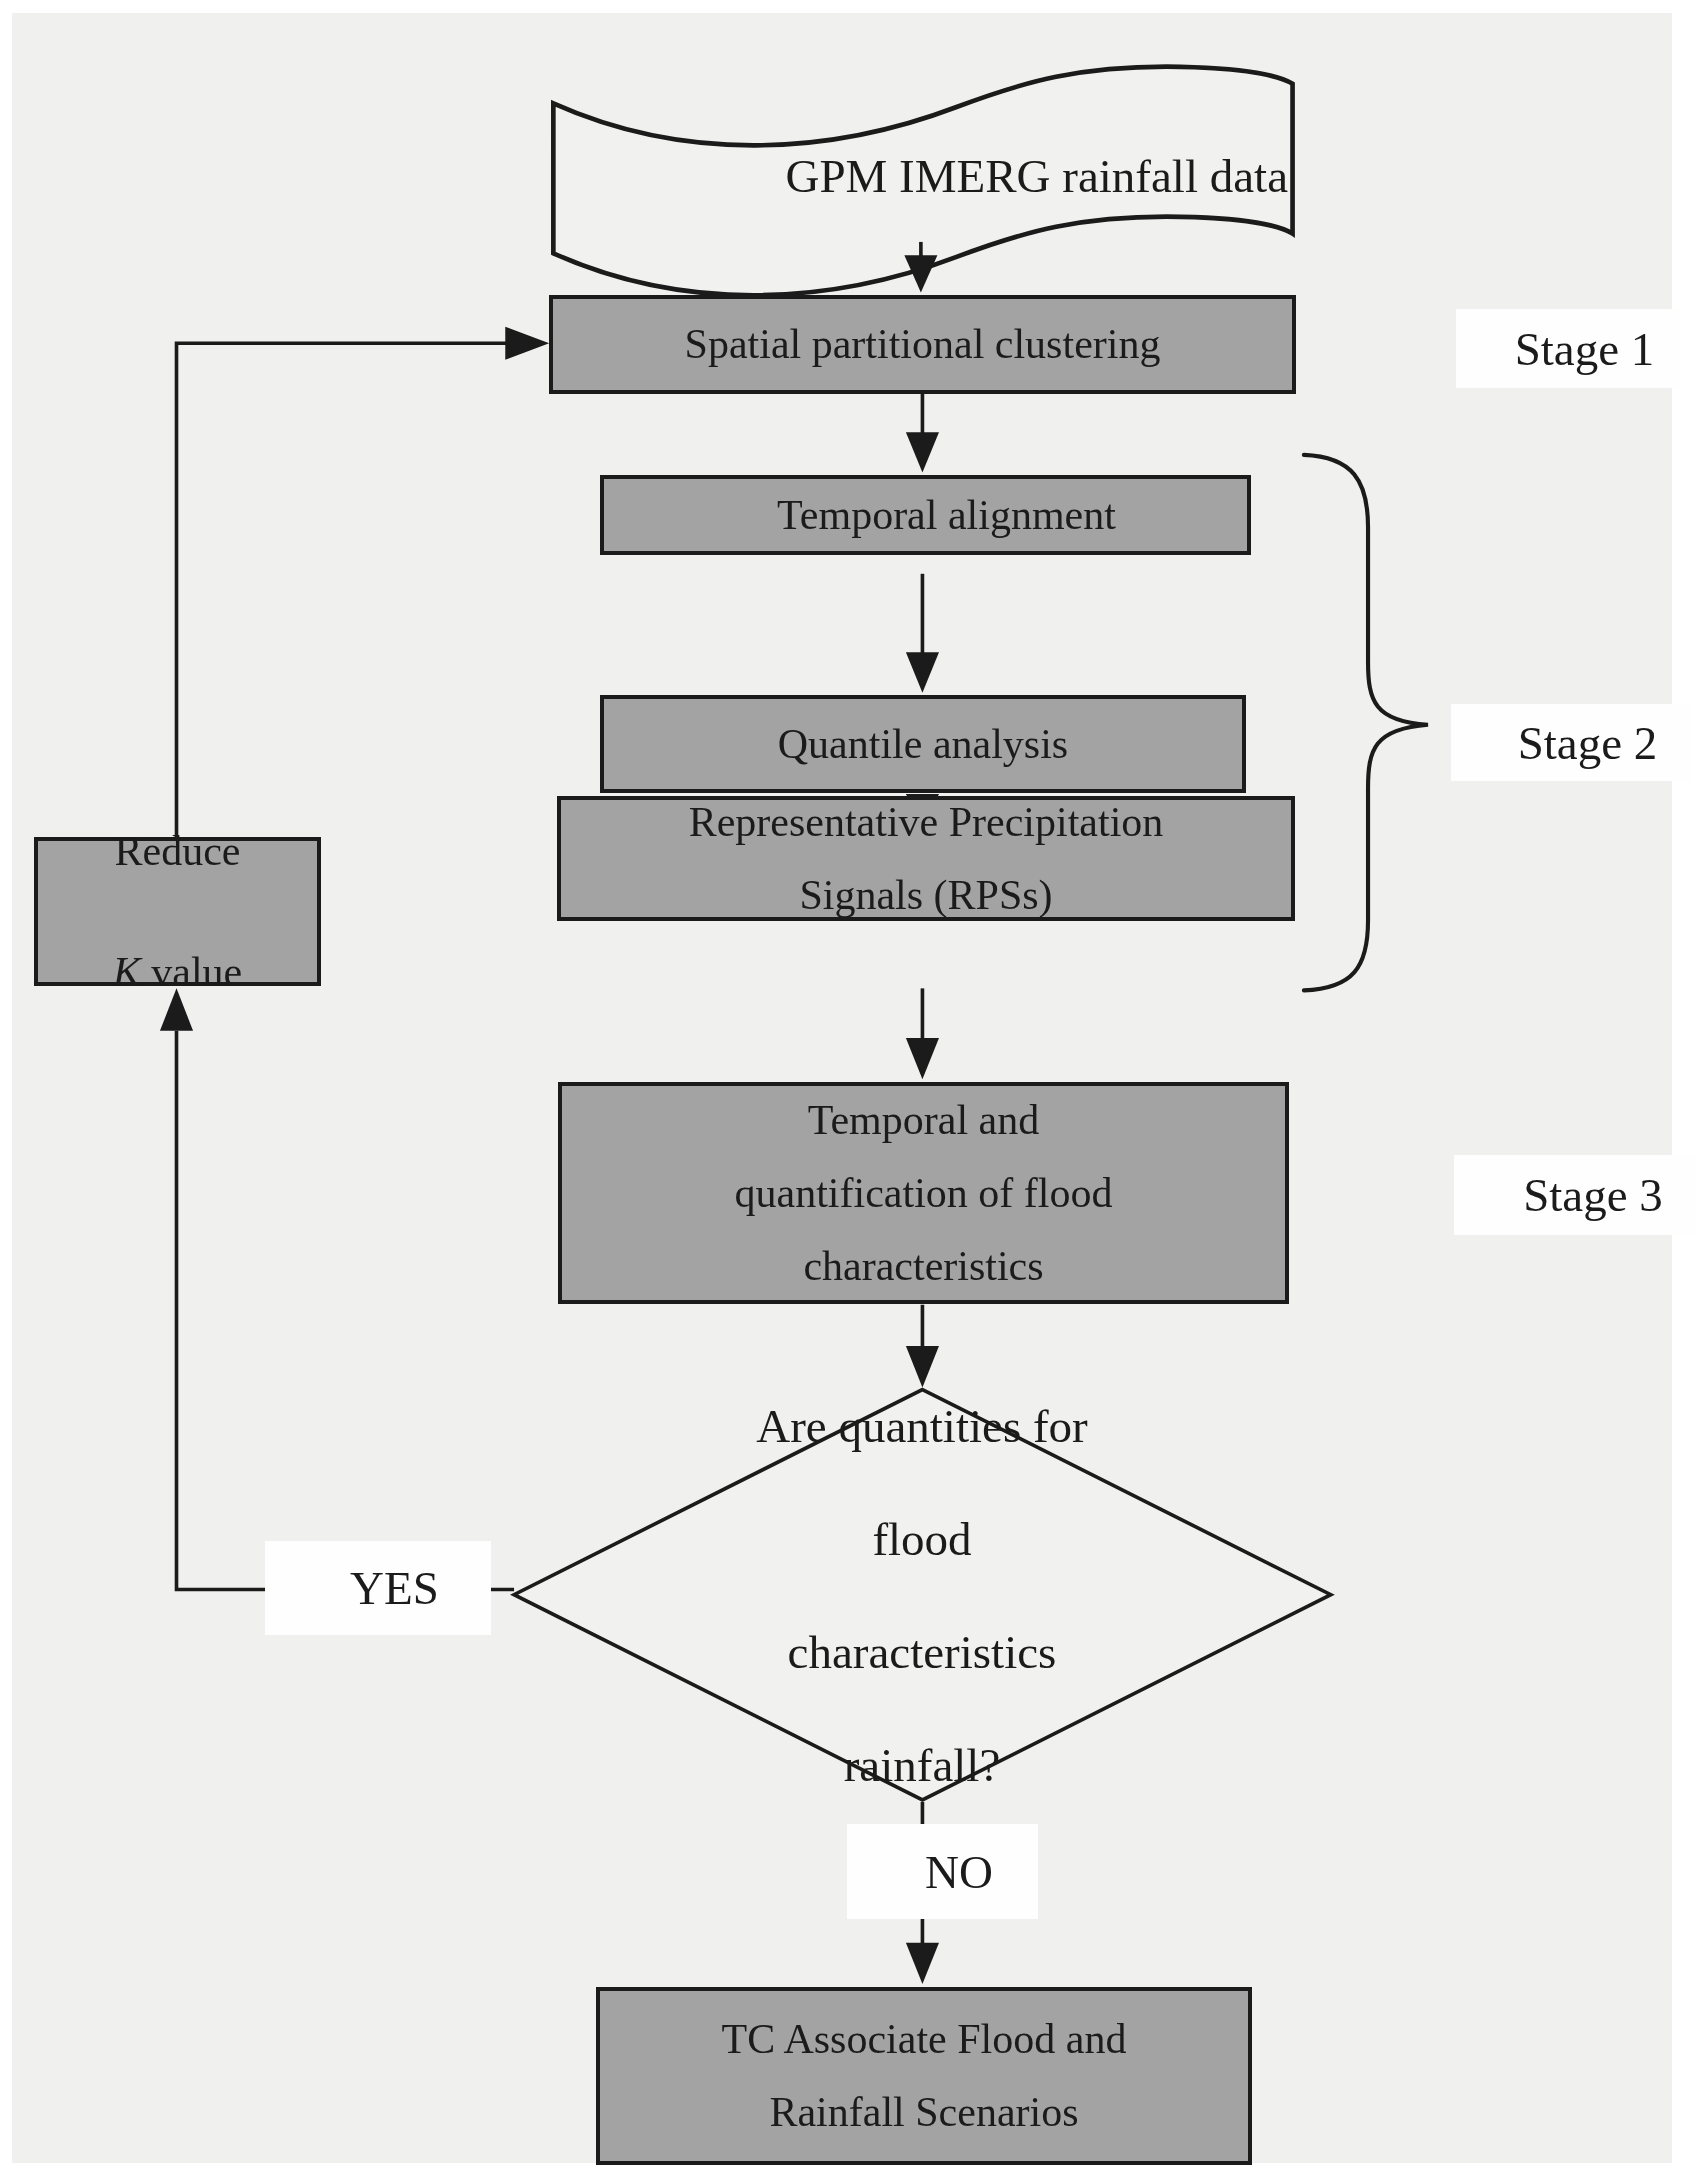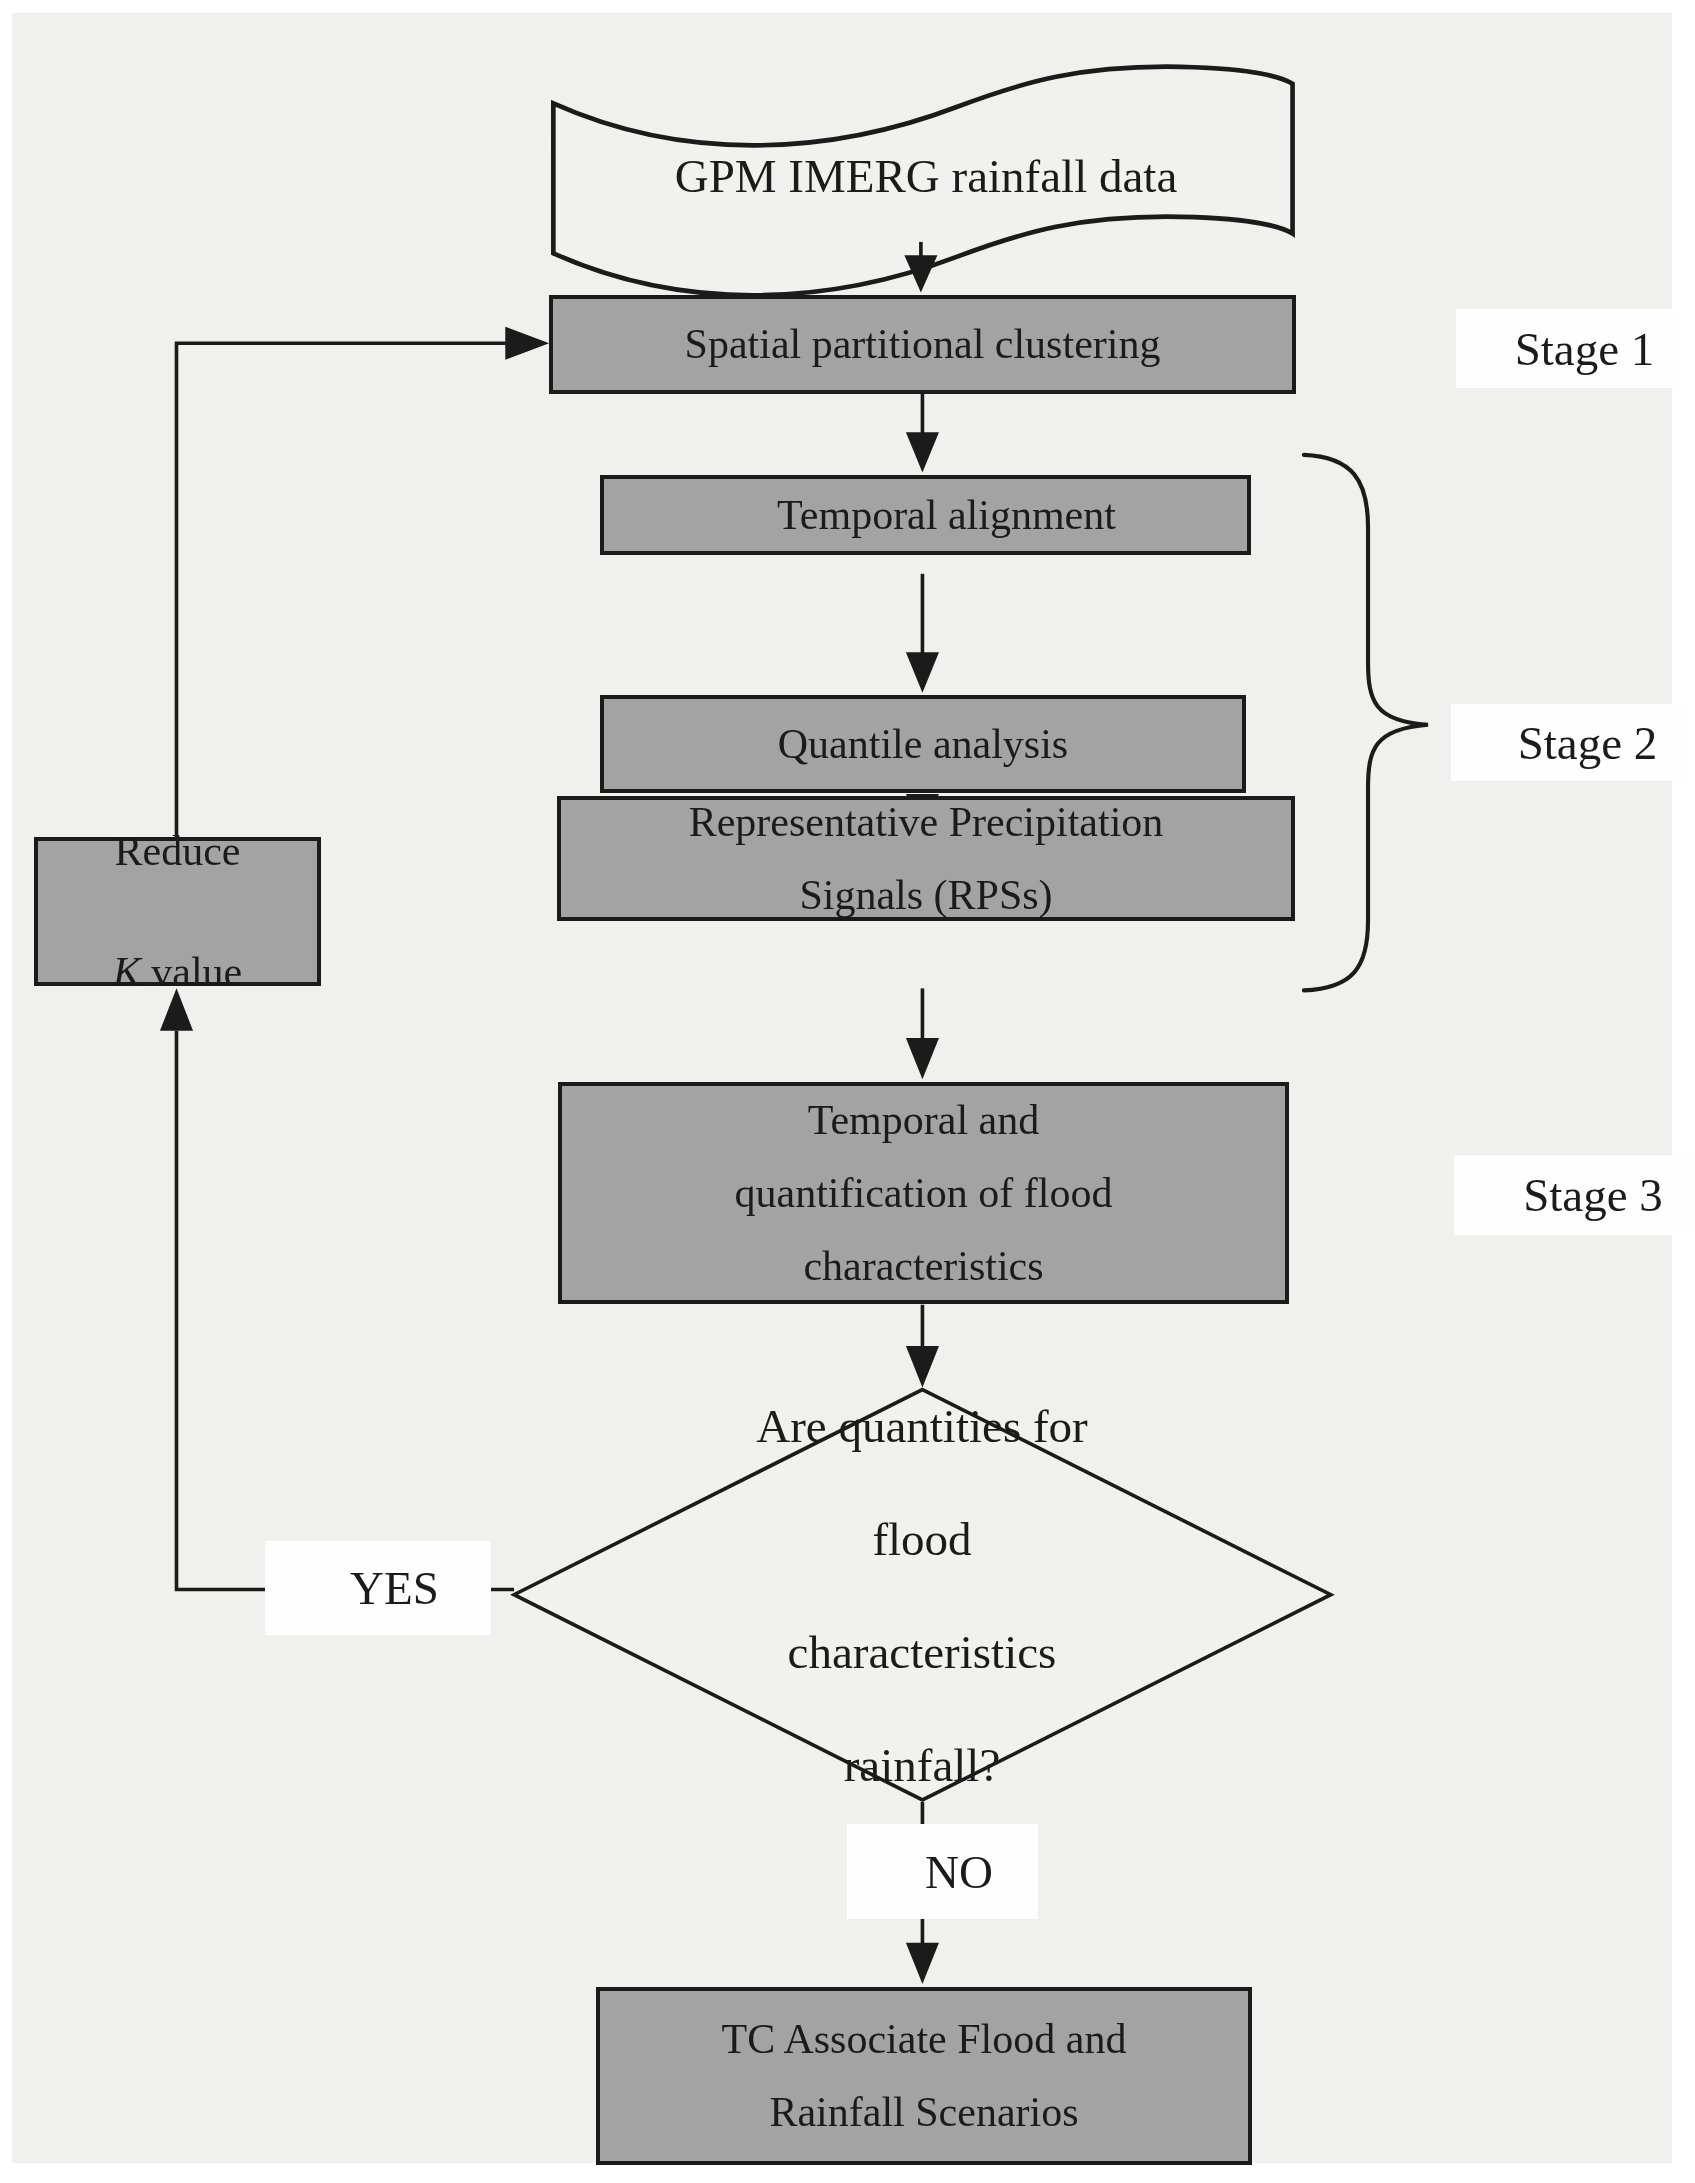--- a/index.html
+++ b/index.html
@@ -98,21 +98,21 @@
 
     <path class="brace" d="M 2522 880
          C 2616 884, 2646 930, 2646 1020
          L 2646 1280
          C 2646 1355, 2658 1396, 2762 1402
          C 2658 1410, 2646 1450, 2646 1525
          L 2646 1780
          C 2646 1872, 2616 1912, 2522 1916"></path>
   </svg>
 
-  <div class="freetext" style="left:564px;top:109px;width:724px;height:134px;">
+  <div class="freetext" style="left:564px;top:109px;width:724px;height:134px;align-items:flex-end;">
     <div>GPM IMERG rainfall data</div>
   </div>
 
   <div class="node" style="left:549px;top:295px;width:747px;height:99px;">
     <div>Spatial partitional clustering</div>
   </div>
 
   <div class="node" style="left:600px;top:475px;width:651px;height:80px;padding-left:42px;">
     <div>Temporal alignment</div>
   </div>

